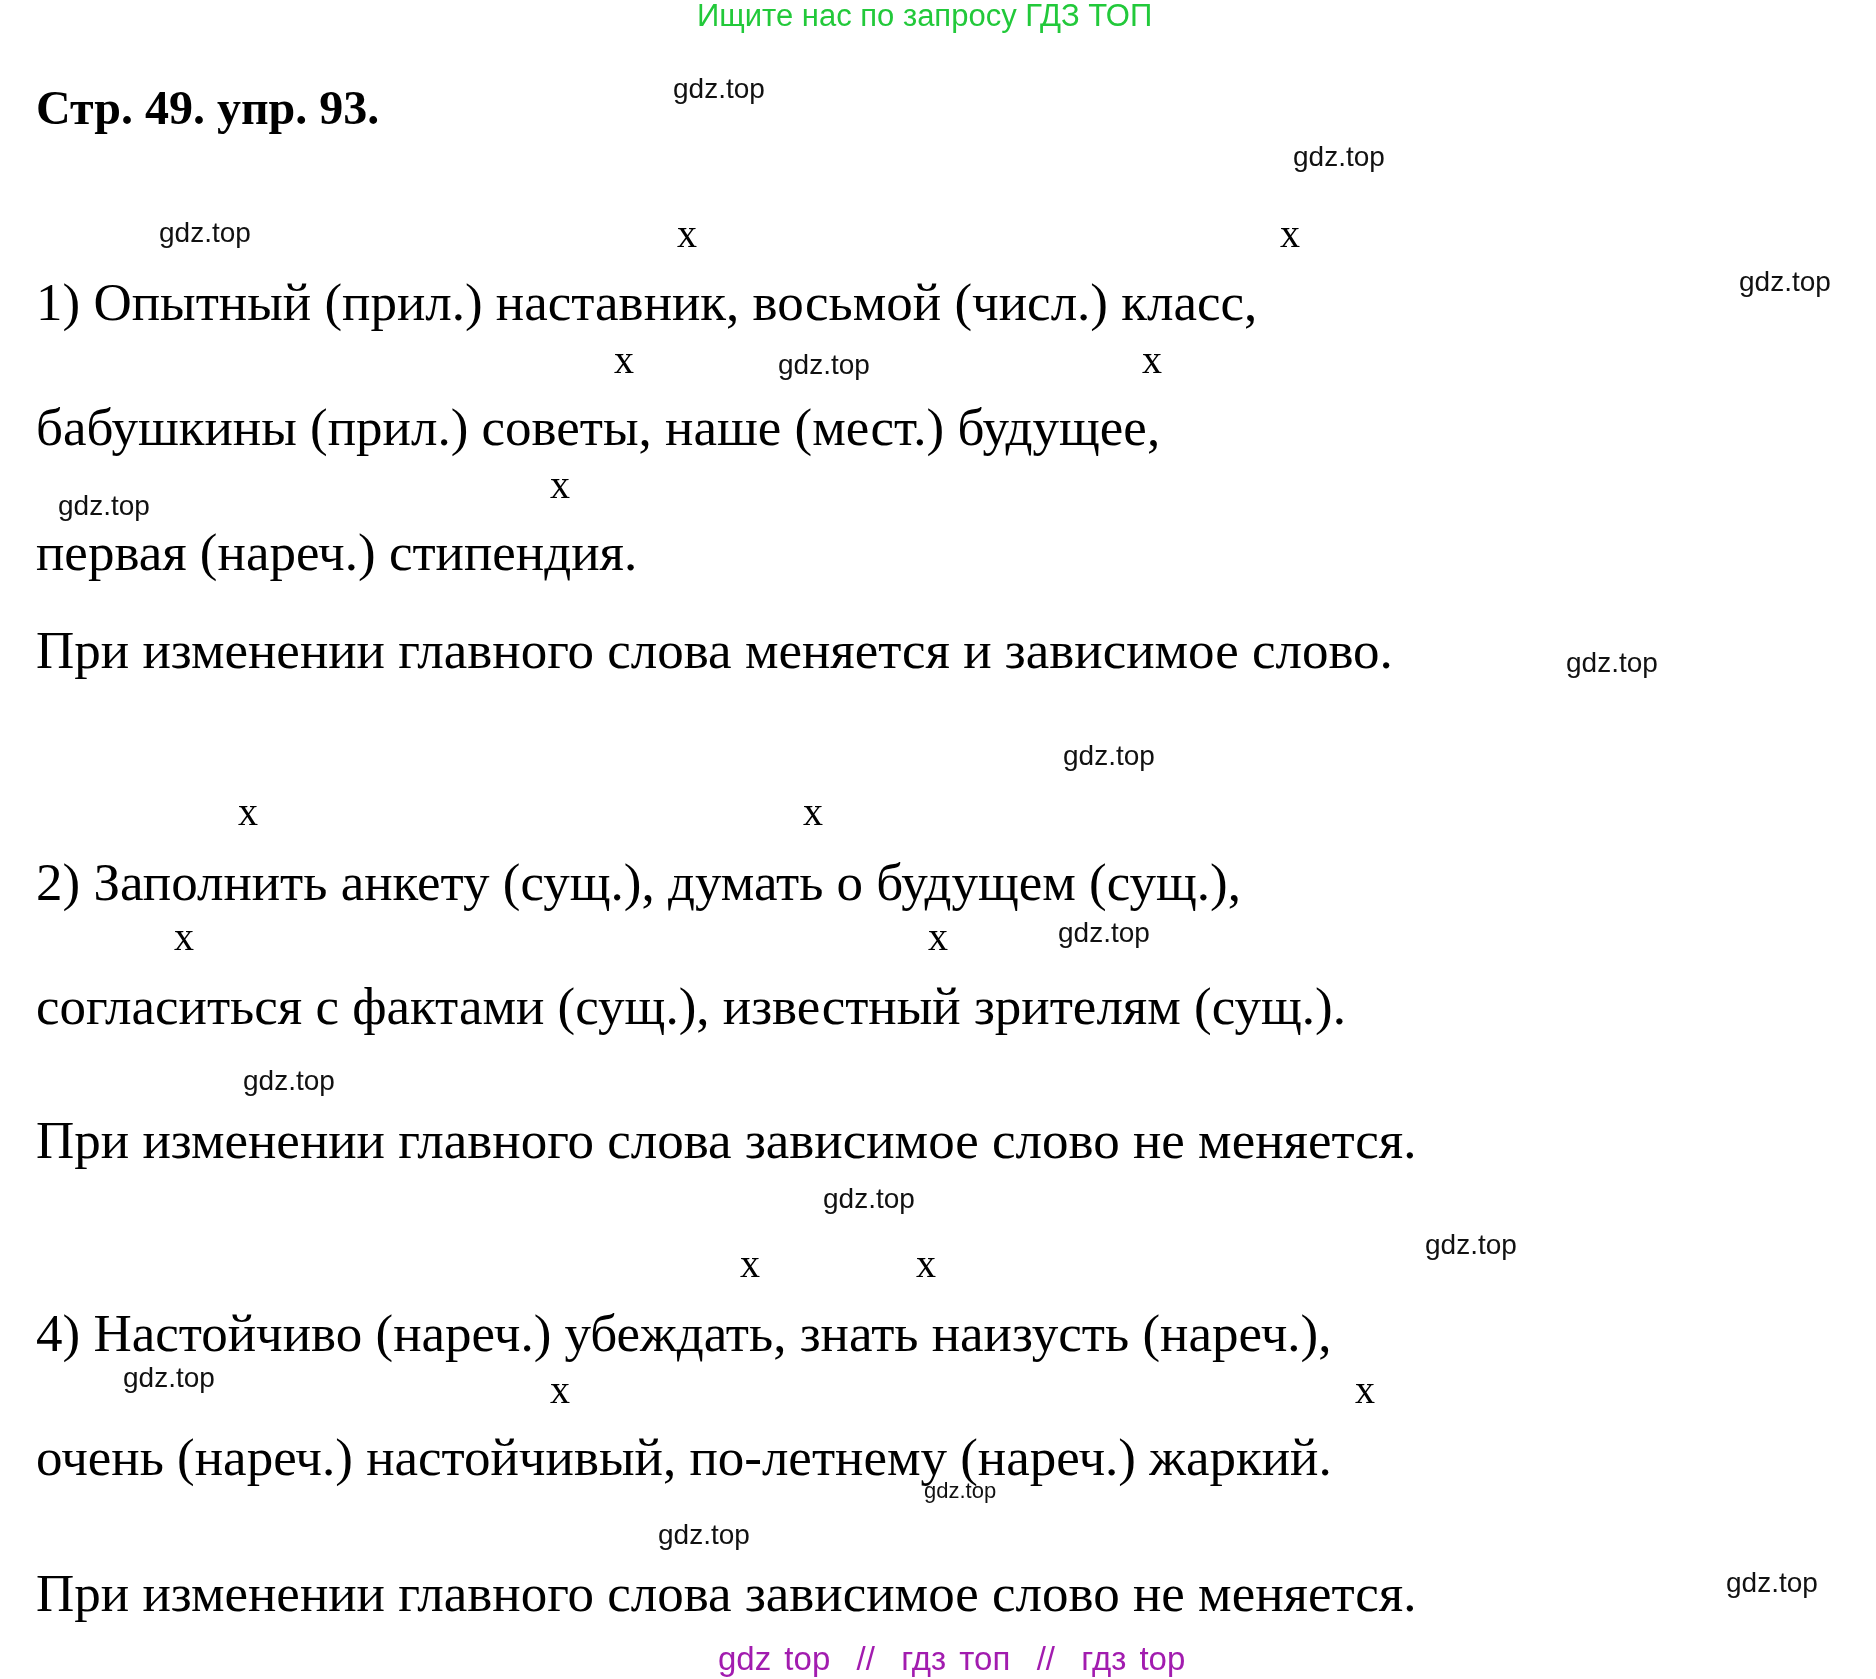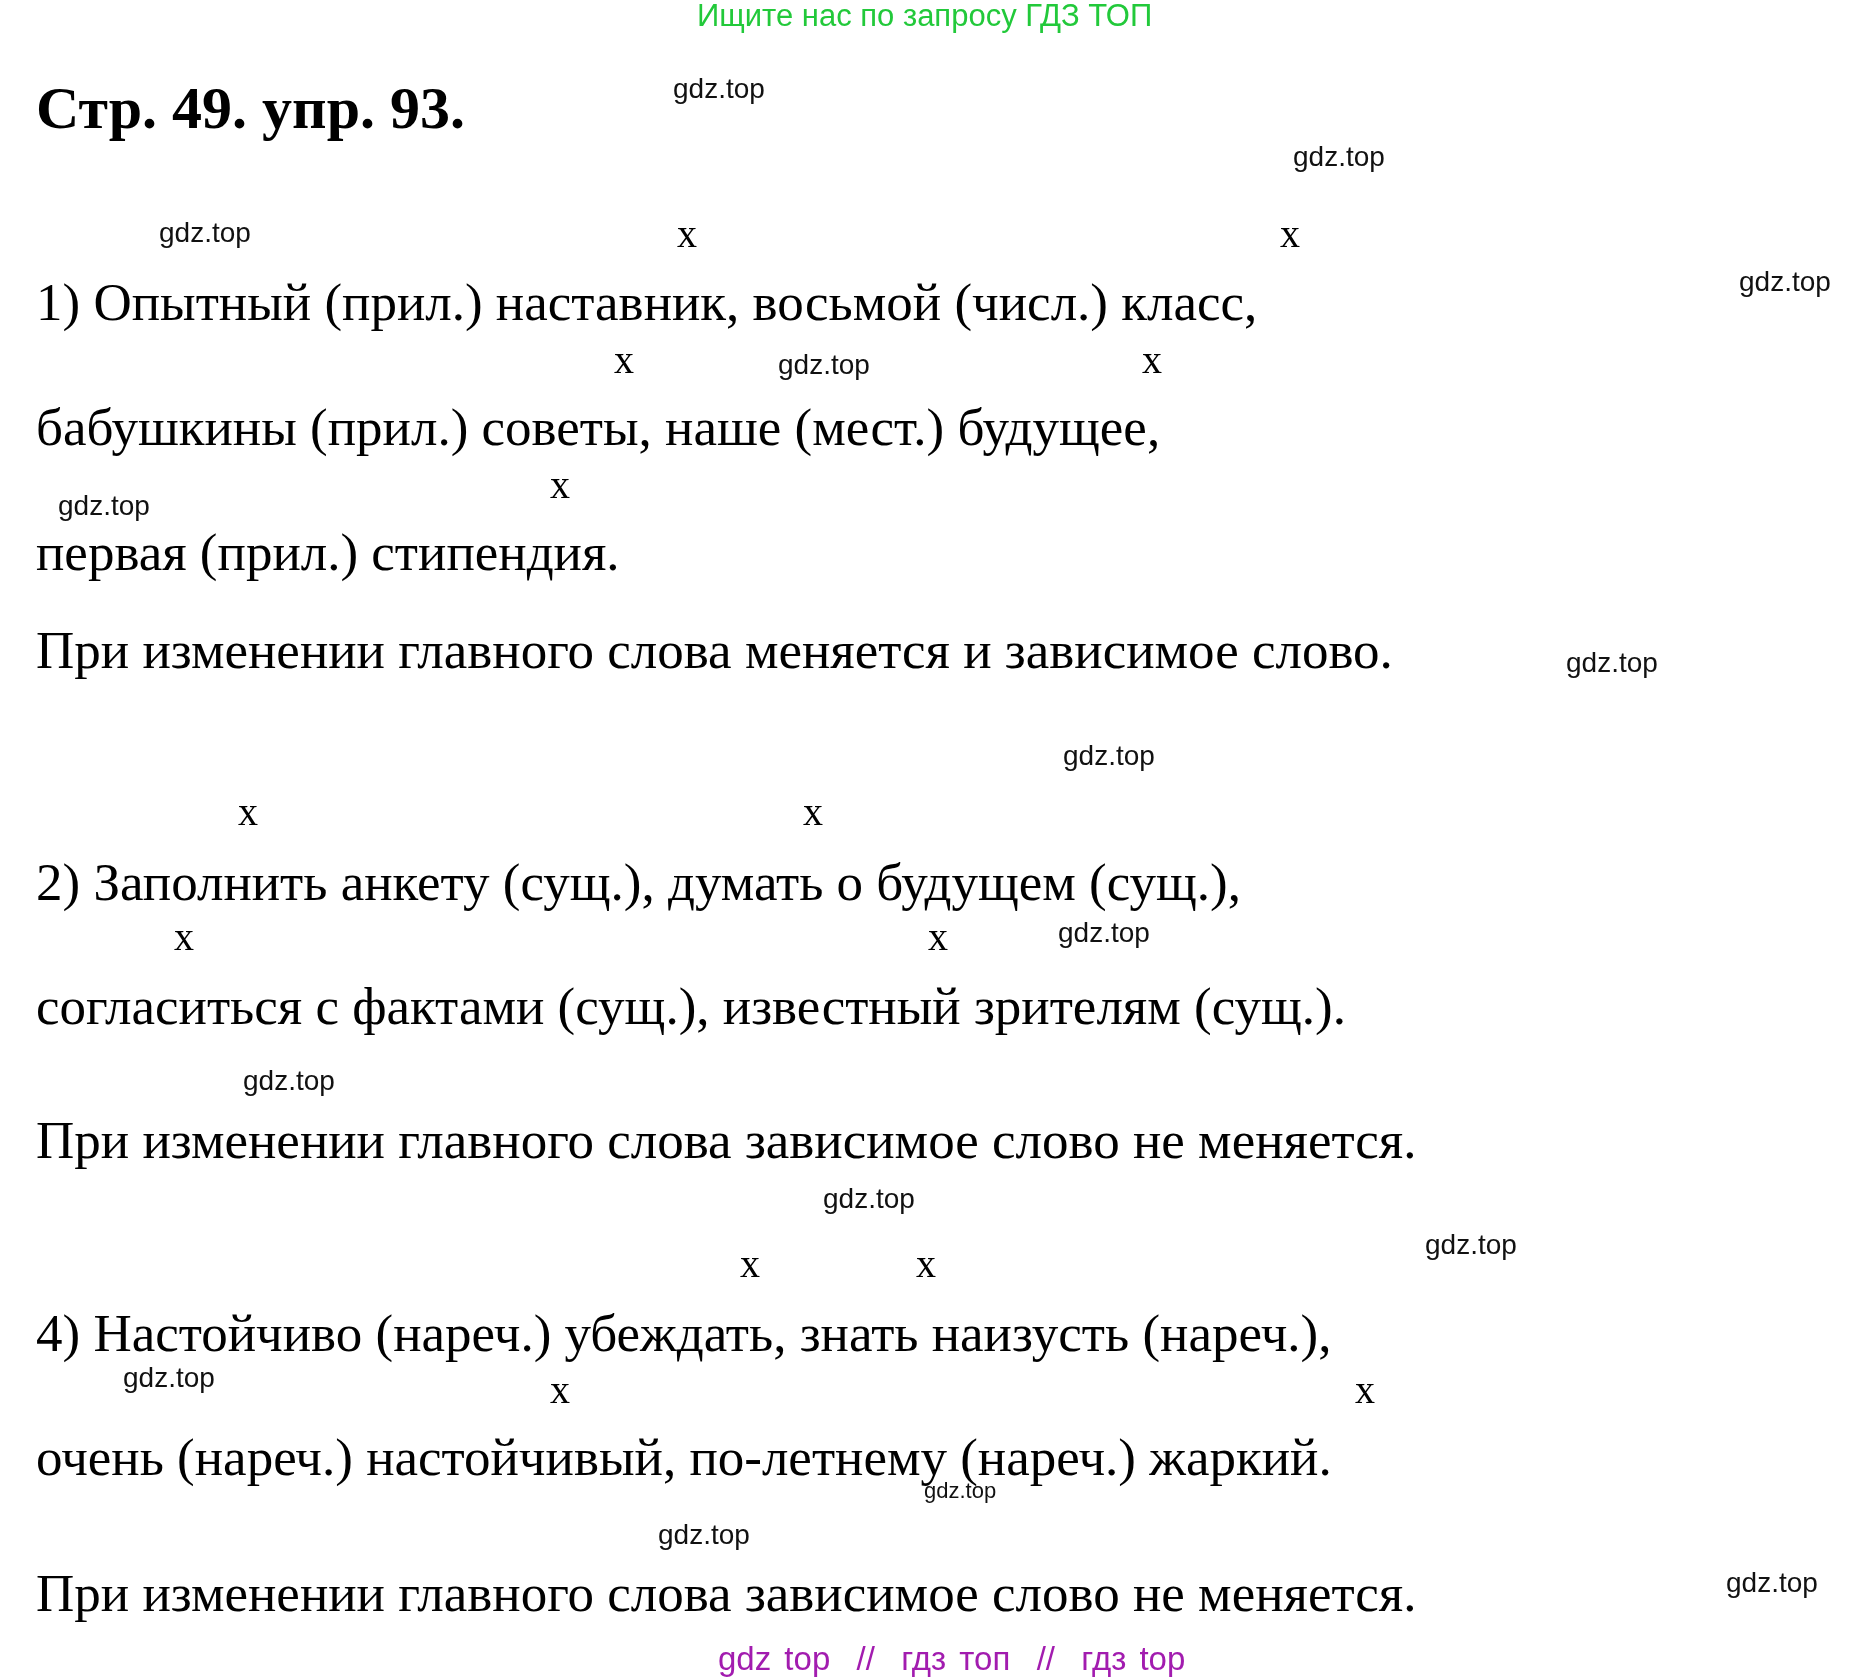--- a/index.html
+++ b/index.html
@@ -7,21 +7,21 @@
     width: 1876px; height: 1679px; position: relative; overflow: hidden;
     background: #ffffff; color: #000;
   }
   .abs { position: absolute; white-space: nowrap; }
   .top-banner {
     left: 697px; top: -2px; font-family: "Liberation Sans", sans-serif;
     font-size: 31px; color: #22c93a; letter-spacing: 0px;
   }
   .title {
     left: 36px; top: 78px; font-family: "Liberation Serif", serif;
-    font-weight: bold; font-size: 60px; line-height: 60px;
+    font-weight: bold; font-size: 48px; line-height: 60px;
   }
   .line {
     left: 36px; font-family: "Liberation Serif", serif;
     font-size: 53px; line-height: 53px;
   }
   .mark {
     font-family: "Liberation Serif", serif; font-size: 40px; line-height: 40px;
     transform: translateX(-50%);
   }
   .wm {
@@ -37,21 +37,21 @@
 </style>
 </head>
 <body>
 
 <div class="abs top-banner">Ищите нас по запросу ГДЗ ТОП</div>
 
 <div class="abs title">Стр. 49. упр. 93.</div>
 
 <div class="abs line" style="top:276px">1) Опытный (прил.) наставник, восьмой (числ.) класс,</div>
 <div class="abs line" style="top:401px">бабушкины (прил.) советы, наше (мест.) будущее,</div>
-<div class="abs line" style="top:526px">первая (прил.) стипендия.</div>
+<div class="abs line" style="top:526px">первая (нареч.) стипендия.</div>
 <div class="abs line" style="top:624px">При изменении главного слова меняется и зависимое слово.</div>
 
 <div class="abs line" style="top:856px">2) Заполнить анкету (сущ.), думать о будущем (сущ.),</div>
 <div class="abs line" style="top:980px">согласиться с фактами (сущ.), известный зрителям (сущ.).</div>
 <div class="abs line" style="top:1114px">При изменении главного слова зависимое слово не меняется.</div>
 
 <div class="abs line" style="top:1307px">4) Настойчиво (нареч.) убеждать, знать наизусть (нареч.),</div>
 <div class="abs line" style="top:1431px">очень (нареч.) настойчивый, по-летнему (нареч.) жаркий.</div>
 <div class="abs line" style="top:1567px">При изменении главного слова зависимое слово не меняется.</div>
 

